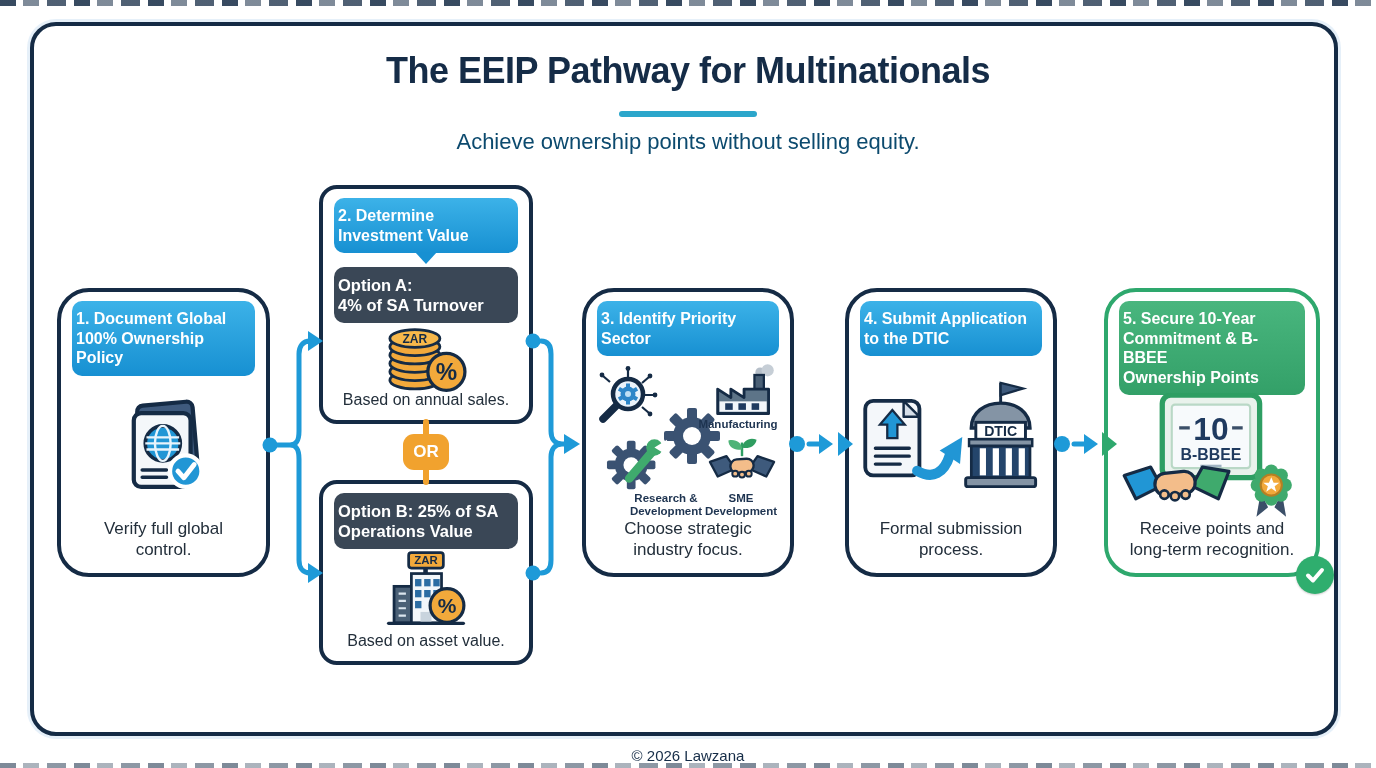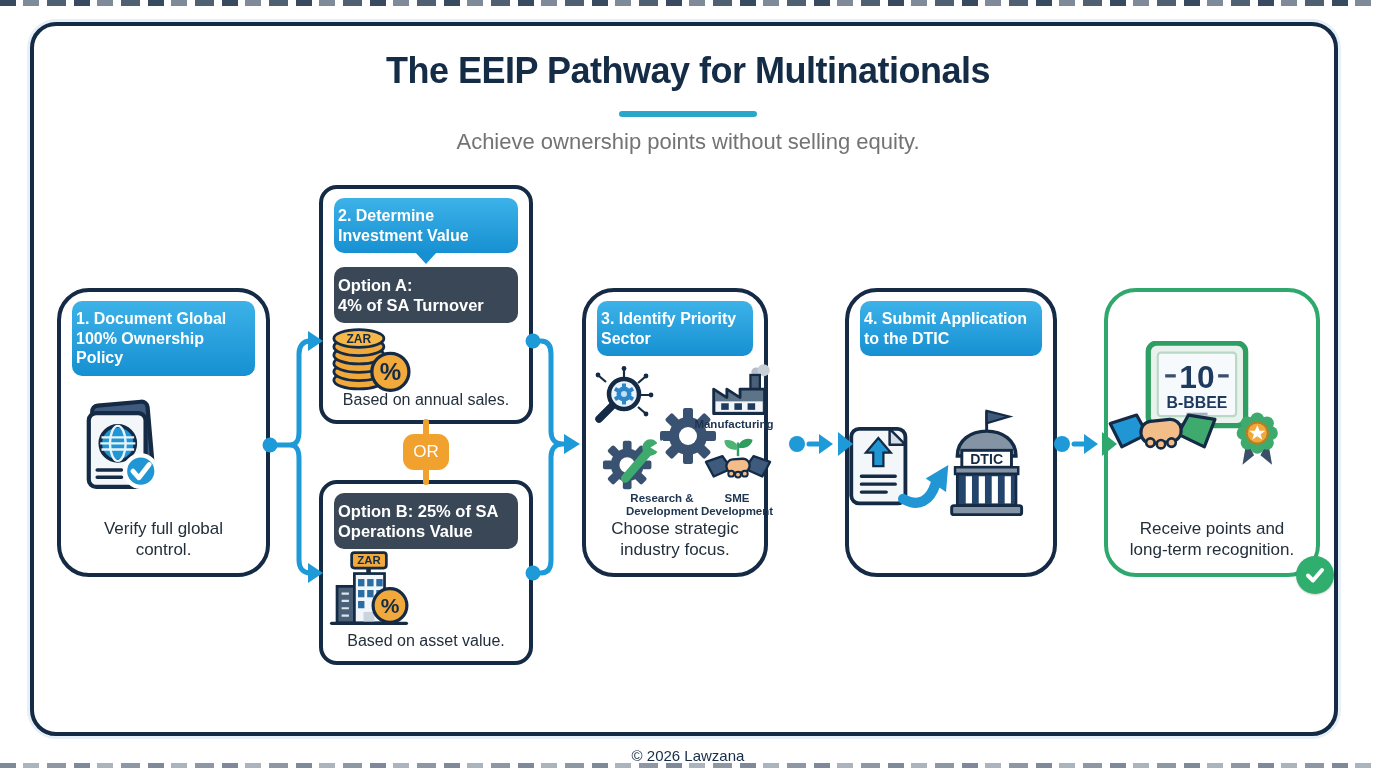--- a/index.html
+++ b/index.html
@@ -21,29 +21,29 @@
     position:absolute;left:30px;top:22px;width:1308px;height:714px;
     border:4px solid #152b45;border-radius:26px;background:#fff;
     box-shadow:0 0 0 3px rgba(173,205,235,.30);box-sizing:border-box;
   }
 
   .title{position:absolute;top:50px;left:0;width:100%;text-align:center;
     font-size:36px;font-weight:800;color:#152c47;letter-spacing:-.5px;}
   .title-underline{position:absolute;top:111px;left:619px;width:138px;height:6px;
     border-radius:3px;background:#2ba6cb;}
   .subtitle{position:absolute;top:129px;left:0;width:100%;text-align:center;
-    font-size:22px;color:#737373;}
+    font-size:22px;color:#0c4a6e;}
 
   .stepbox{
     position:absolute;top:288px;height:289px;background:#fff;
     border:4px solid #152b45;border-radius:32px;box-sizing:border-box;
     display:flex;flex-direction:column;
   }
   #box1{left:57px;width:213px;}
-  #box3{left:582px;width:186px;}
+  #box3{left:582px;width:212px;}
   #box4{left:845px;width:212px;}
   #box5{left:1104px;width:216px;border-color:#2ea86d;}
 
   .optbox{
     position:absolute;left:319px;width:214px;background:#fff;
     border:4px solid #152b45;border-radius:18px;box-sizing:border-box;
     display:flex;flex-direction:column;
   }
   #boxA{top:185px;height:239px;}
   #boxB{top:480px;height:185px;gap:6px;}
@@ -53,29 +53,29 @@
   .badge span{display:block;}
   .badge-blue{background:linear-gradient(180deg,#3cb2e8,#1790d2);}
   .badge-green{background:linear-gradient(180deg,#49b67e,#33a068);}
   .badge-slate{background:#3a4756;margin-top:14px;font-size:16.5px;}
   #boxB .badge-slate{margin-top:9px;}
   .badge-tail{position:relative;}
   .badge-tail::after{content:"";position:absolute;left:50%;bottom:-11px;
     margin-left:-11px;border:11px solid transparent;border-top:12px solid #1790d2;
     border-bottom:0;}
 
-  .icon-wrap{flex:1;display:flex;align-items:center;justify-content:flex-start;min-height:0;}
+  .icon-wrap{flex:1;display:flex;align-items:center;justify-content:center;min-height:0;}
   .caption{margin:0 13px 13px;text-align:center;font-size:17px;line-height:1.25;
     color:#232f3b;}
   .optbox .caption{margin-bottom:10px;font-size:16px;}
 
   .or-line{position:absolute;left:423px;top:419px;width:6px;height:66px;
     background:#f1a22e;border-radius:3px;z-index:3;}
   .or-badge{position:absolute;left:403px;top:434px;width:46px;height:36px;
-    background:#f1a22e;border-radius:11px;color:#fff;font-weight:400;font-size:17px;
+    background:#f1a22e;border-radius:11px;color:#fff;font-weight:700;font-size:17px;
     display:flex;align-items:center;justify-content:center;z-index:4;}
 
   .sector-grid{position:relative;width:196px;height:154px;margin:4px auto 0;}
   .sector-grid .sicon{position:absolute;}
   .s-label{position:absolute;font-size:11.5px;font-weight:700;color:#1d3350;
     text-align:center;line-height:1.15;}
 
   .check-badge{position:absolute;left:1296px;top:556px;width:38px;height:38px;
     border-radius:50%;background:#2fae6e;display:flex;align-items:center;
     justify-content:center;z-index:6;box-shadow:0 1px 2px rgba(0,0,0,.2);}
@@ -296,23 +296,29 @@
         <rect x="94" y="52" width="56" height="6" fill="#8494a5" stroke="#152b45" stroke-width="2.2"></rect>
         <rect x="96" y="58" width="52" height="28" fill="#24456b" stroke="#152b45" stroke-width="2.4"></rect>
         <rect x="103.5" y="60" width="5.5" height="24" fill="#fff"></rect>
         <rect x="115" y="60" width="5.5" height="24" fill="#fff"></rect>
         <rect x="126.5" y="60" width="5.5" height="24" fill="#fff"></rect>
         <rect x="138" y="60" width="5.5" height="24" fill="#fff"></rect>
         <rect x="91" y="86" width="62" height="8" rx="2" fill="#8494a5" stroke="#152b45" stroke-width="2.6"></rect>
       </g>
     </svg>
   </div>
+  <div class="caption">Formal submission process.</div>
 </div>
 
 <div class="stepbox" id="box5">
+  <div class="badge badge-green">
+    <span>5. Secure 10-Year</span>
+    <span>Commitment &amp; B-BBEE</span>
+    <span>Ownership Points</span>
+  </div>
   <div class="icon-wrap">
     <svg width="180" height="127" viewBox="0 0 170 120">
       <g>
         <rect x="38" y="2" width="92" height="78" rx="8" fill="#e9f2ec" stroke="#2e9e63" stroke-width="5"></rect>
         <rect x="47" y="11" width="74" height="60" rx="3" fill="#f7fafc" stroke="#b9d8c6" stroke-width="2"></rect>
         <path d="M54,33 H64 M104,33 H114" stroke="#3b4f68" stroke-width="3"></path>
         <text x="84" y="44" text-anchor="middle" font-size="30" font-weight="bold" fill="#1f3a5f">10</text>
         <text x="84" y="63" text-anchor="middle" font-size="15" font-weight="bold" fill="#1f3a5f">B-BBEE</text>
         <path d="M74,69 H94" stroke="#9fb3c2" stroke-width="2.5"></path>
       </g>

